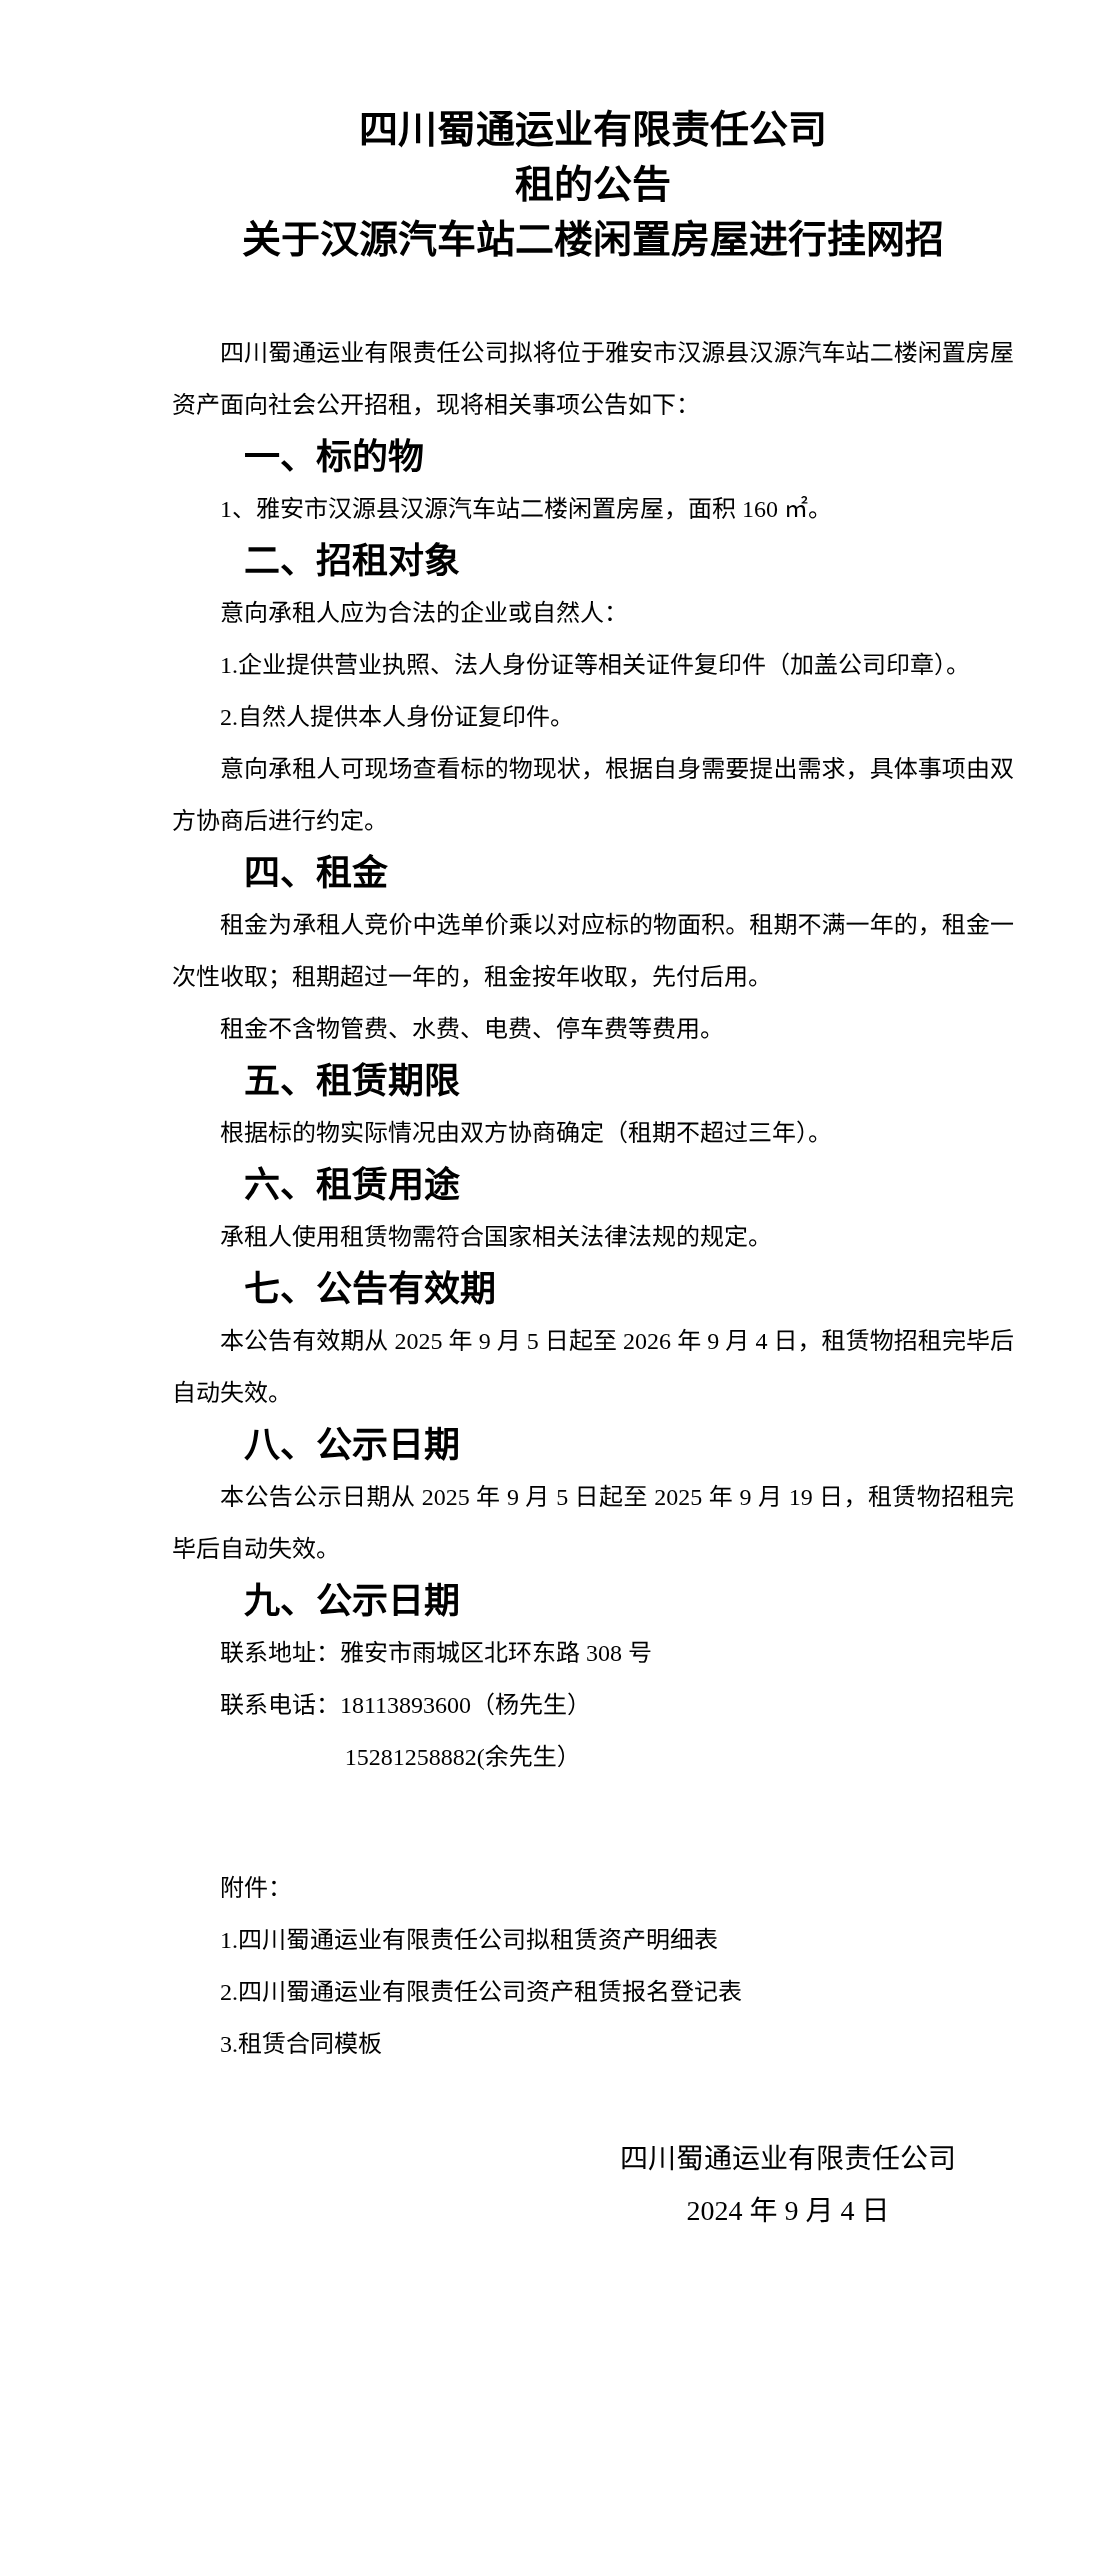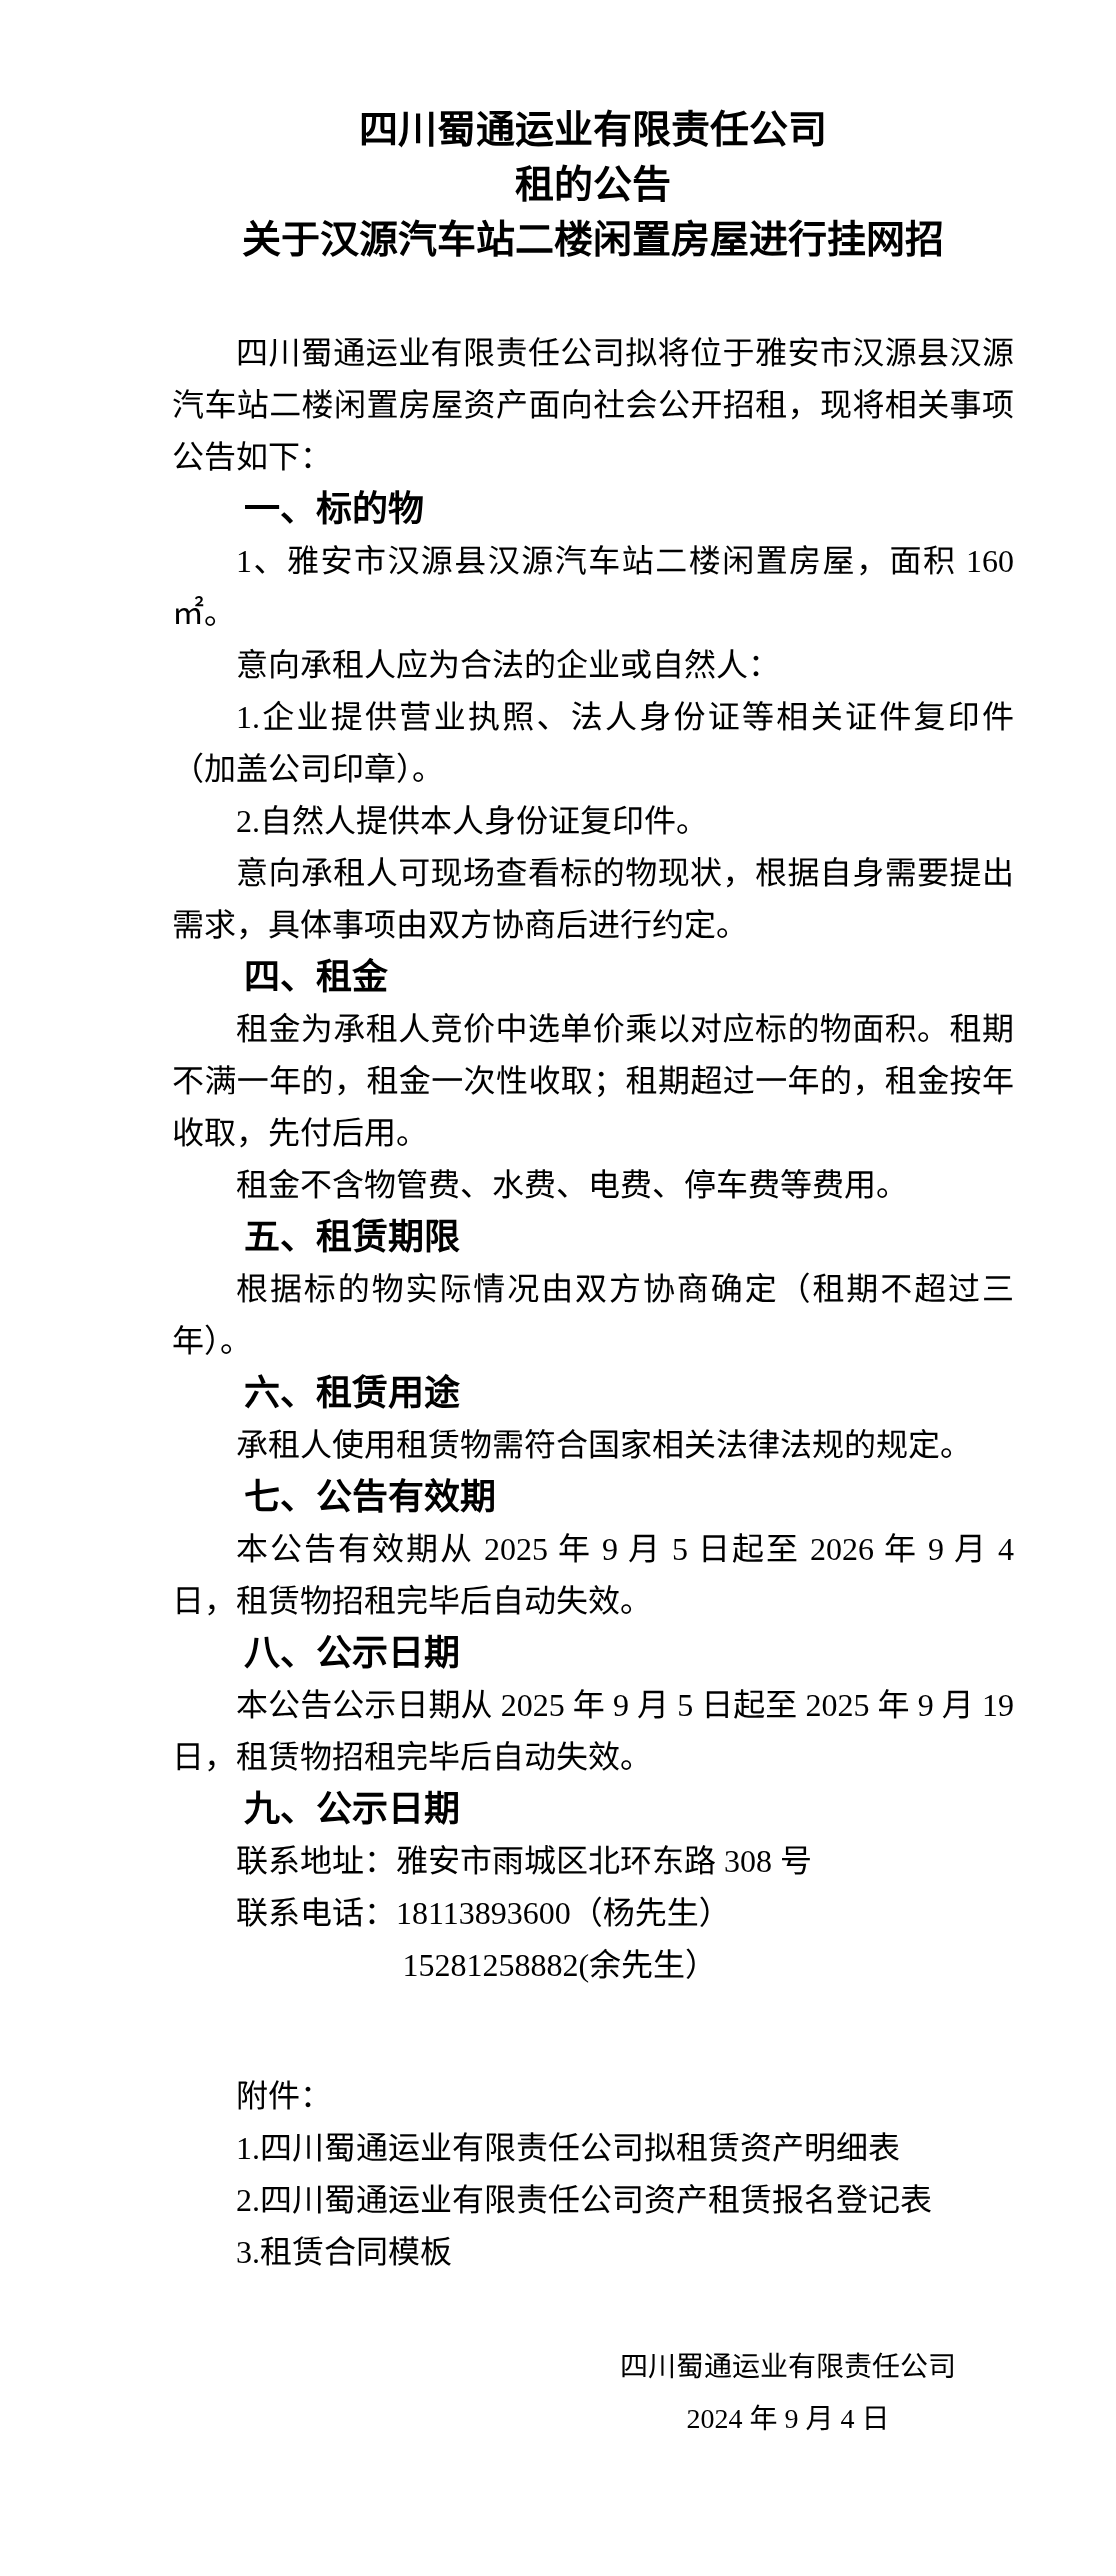--- a/index.html
+++ b/index.html
@@ -24,21 +24,21 @@
   .title {
     font-size: 39px;
     line-height: 55px;
     font-weight: bold;
     text-align: center;
     margin: 0 0 60px 0;
     font-family: "Liberation Serif", serif;
   }
   .title-line { display: block; }
   .para {
-    font-size: 32px;
+    font-size: 24px;
     line-height: 52px;
     text-align: justify;
     margin: 0;
     word-break: break-all;
   }
   .indent { text-indent: 2em; }
   .heading {
     font-size: 36px;
     line-height: 52px;
     font-weight: bold;
@@ -70,20 +70,21 @@
     <span class="title-line">四川蜀通运业有限责任公司</span>
     <span class="title-line">租的公告</span>
     <span class="title-line">关于汉源汽车站二楼闲置房屋进行挂网招</span>
   </h1>
 
   <p class="para indent">四川蜀通运业有限责任公司拟将位于雅安市汉源县汉源汽车站二楼闲置房屋资产面向社会公开招租，现将相关事项公告如下：</p>
 
   <h2 class="heading">一、标的物</h2>
   <p class="para indent">1、雅安市汉源县汉源汽车站二楼闲置房屋，面积 160 ㎡。</p>
 
+  <h2 class="heading">二、招租对象</h2>
   <p class="para indent">意向承租人应为合法的企业或自然人：</p>
   <p class="para indent">1.企业提供营业执照、法人身份证等相关证件复印件（加盖公司印章）。</p>
   <p class="para indent">2.自然人提供本人身份证复印件。</p>
 
   <p class="para indent">意向承租人可现场查看标的物现状，根据自身需要提出需求，具体事项由双方协商后进行约定。</p>
 
   <h2 class="heading">四、租金</h2>
   <p class="para indent">租金为承租人竞价中选单价乘以对应标的物面积。租期不满一年的，租金一次性收取；租期超过一年的，租金按年收取，先付后用。</p>
   <p class="para indent">租金不含物管费、水费、电费、停车费等费用。</p>
 

